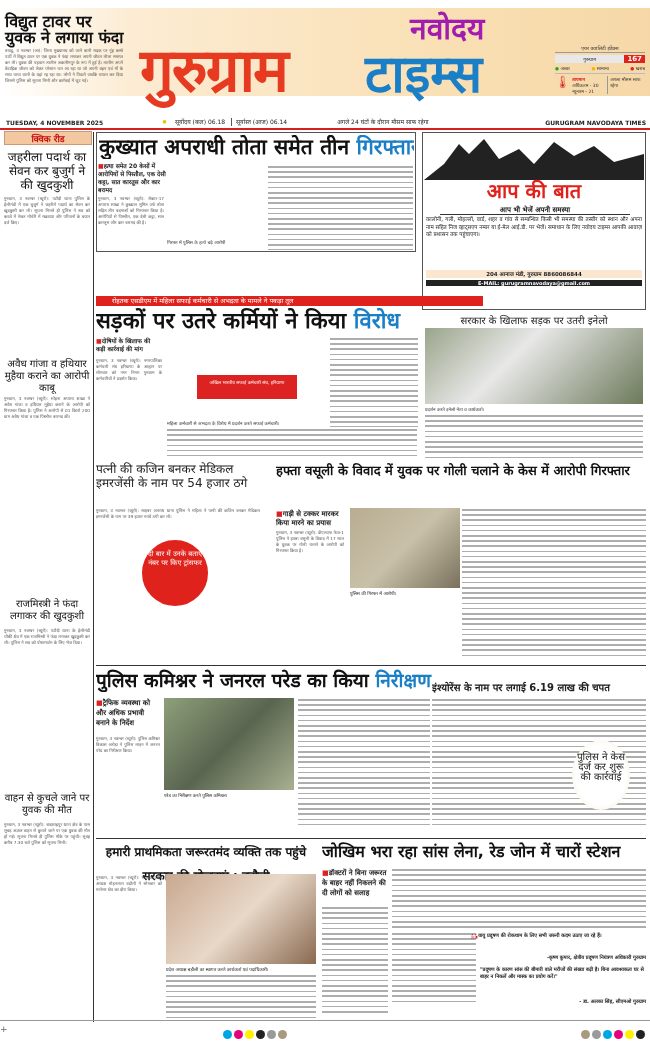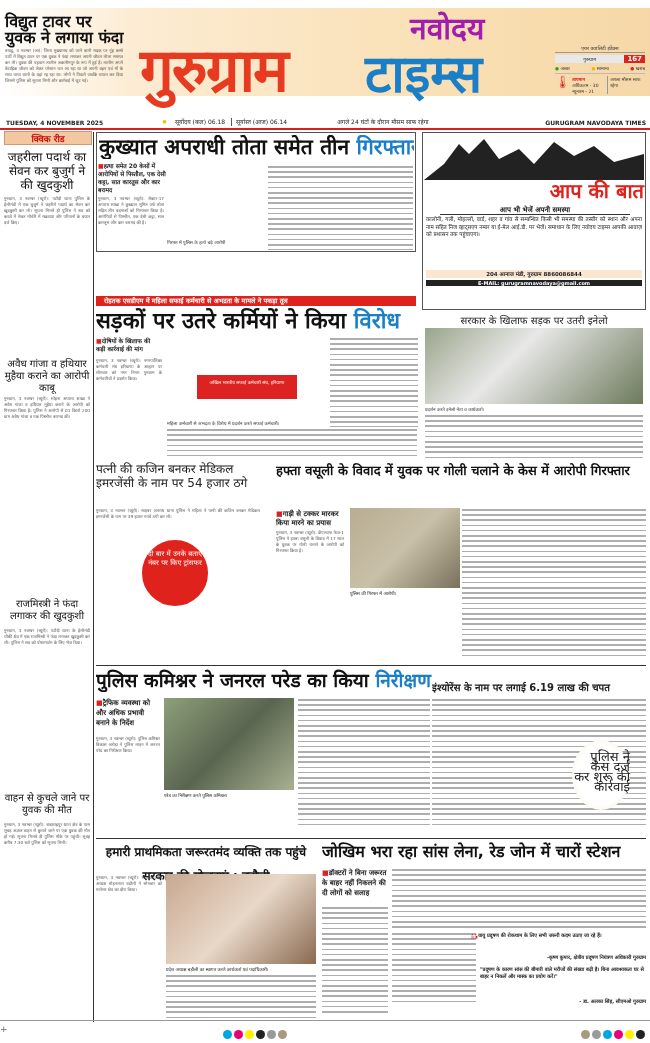--- a/index.html
+++ b/index.html
@@ -93,27 +93,27 @@
 <div class="abs photo" style="left:167px;top:165px;width:97px;height:72px"></div>
 <div class="abs" style="left:167px;top:239px;width:97px;font-size:4.5px;color:#333">गिरफ्त में पुलिस के हत्थे चढ़े आरोपी</div>
 <div class="abs lines" style="left:268px;top:165px;width:145px;height:85px"></div>
 
 <div class="abs sect" style="left:422px;top:132px;width:224px;height:178px"></div>
 <div class="abs" style="left:424px;top:134px;width:220px;height:46px;background:#fff">
   <svg width="220" height="46" viewBox="0 0 220 46">
       <path d="M0 46 L20 30 L35 10 L45 20 L60 5 L75 25 L95 15 L110 30 L130 8 L150 22 L170 12 L190 28 L220 20 L220 46Z" fill="#222"></path>
     </svg>
 </div>
-<div class="abs banner-red" style="left:424px;top:180px;width:220px;height:22px;font-size:20px;font-weight:bold;text-align:right;line-height:22px;background:none;color:#e0221d">आप की बात</div>
+<div class="abs banner-red" style="left:424px;top:180px;width:220px;height:22px;font-size:20px;font-weight:bold;text-align:center;line-height:22px;background:none;color:#e0221d">आप की बात</div>
 <div class="abs" style="left:440px;top:205px;width:190px;font-size:7px;font-weight:bold;text-align:center;border-bottom:1px solid #333">आप भी भेजें अपनी समस्या</div>
 <div class="abs" style="left:426px;top:216px;width:216px;font-size:5.5px;line-height:7.5px;text-align:justify">कालोनी, गली, मोहल्लों, वार्ड, शहर व गांव से सम्बन्धित किसी भी समस्या की तस्वीर को स्थान और अपना नाम सहित निज व्हाट्सएप नम्बर या ई-मेल आई.डी. पर भेजें। समाधान के लिए नवोदय टाइम्स आपकी आवाज़ को प्रशासन तक पहुंचाएगा।</div>
 <div class="abs" style="left:426px;top:270px;width:216px;font-size:5.5px;font-weight:bold;text-align:center;background:#fbe6d0">204 आनाज मंडी, गुरुग्राम 8860086844</div>
 <div class="abs" style="left:426px;top:280px;width:216px;font-size:5px;font-weight:bold;color:#fff;background:#222;text-align:center">E-MAIL: gurugramnavodaya@gmail.com</div>
 
-<div class="abs" style="left:96px;top:296px;width:320px;height:10px;background:#e0221d;color:#fff;font-size:6.5px;font-weight:bold;line-height:10px;padding-left:8px;white-space:nowrap;overflow:hidden">रोहतक एसडीएम में महिला सफाई कर्मचारी से अभद्रता के मामले ने पकड़ा तूल</div>
+<div class="abs" style="left:96px;top:296px;width:387px;height:10px;background:#e0221d;color:#fff;font-size:6.5px;font-weight:normal;line-height:10px;padding-left:16px;white-space:nowrap;overflow:hidden">रोहतक एसडीएम में महिला सफाई कर्मचारी से अभद्रता के मामले ने पकड़ा तूल</div>
 <div class="abs hed-big" style="left:96px;top:308px;width:320px;font-size:22px;line-height:26px">
   <span>सड़कों पर उतरे कर्मियों ने किया</span> <span class="hl-blue">विरोध</span>
 </div>
 <div class="abs" style="left:96px;top:337px;width:65px;font-size:6px;font-weight:bold;line-height:8px"><span style="color:#d22">■</span><span>दोषियों के खिलाफ की कड़ी कार्रवाई की मांग</span></div>
 <div class="abs txt" style="left:96px;top:358px;width:66px;height:100px">गुरुग्राम, 3 नवम्बर (ब्यूरो): नगरपालिका कर्मचारी संघ हरियाणा के आह्वान पर सोमवार को नगर निगम गुरुग्राम के कर्मचारियों ने प्रदर्शन किया।</div>
 <div class="abs photo" style="left:167px;top:337px;width:160px;height:80px">
   <div style="position:absolute;left:30px;top:38px;width:100px;height:24px;background:#d22;color:#fff;font-size:4.5px;text-align:center;padding-top:4px">अखिल भारतीय सफाई कर्मचारी संघ, हरियाणा</div>
 </div>
 <div class="abs" style="left:167px;top:420px;width:160px;font-size:4.5px;color:#333">महिला कर्मचारी से अभद्रता के विरोध में प्रदर्शन करते सफाई कर्मचारी।</div>
 <div class="abs lines" style="left:167px;top:428px;width:250px;height:28px"></div>
@@ -140,21 +140,21 @@
   <span>पुलिस कमिश्नर ने जनरल परेड का किया</span> <span class="hl-blue">निरीक्षण</span>
 </div>
 <div class="abs" style="left:96px;top:698px;width:64px;font-size:7px;line-height:10px;font-weight:bold"><span style="color:#d22">■</span><span>ट्रैफिक व्यवस्था को और अधिक प्रभावी बनाने के निर्देश</span></div>
 <div class="abs txt" style="left:96px;top:736px;width:64px;height:100px">गुरुग्राम, 3 नवम्बर (ब्यूरो): पुलिस कमिश्नर विकास अरोड़ा ने पुलिस लाइन में जनरल परेड का निरीक्षण किया।</div>
 <div class="abs photo" style="left:164px;top:698px;width:130px;height:92px;background:linear-gradient(135deg,#8ea07a,#5a6550 50%,#a8b090)"></div>
 <div class="abs" style="left:164px;top:792px;width:130px;font-size:4.5px">परेड का निरीक्षण करते पुलिस कमिश्नर।</div>
 <div class="abs lines" style="left:298px;top:698px;width:132px;height:130px"></div>
 
 <div class="abs" style="left:432px;top:680px;width:214px;font-size:10px;font-weight:bold;white-space:nowrap;overflow:hidden">इंश्योरेंस के नाम पर लगाई 6.19 लाख की चपत</div>
 <div class="abs lines" style="left:432px;top:698px;width:214px;height:130px"></div>
-<div class="abs" style="left:572px;top:740px;width:58px;height:70px;border-radius:50%;background:radial-gradient(#fff 60%,#f6e6c8);font-size:13px;line-height:10px;text-align:right;padding-top:12px">पुलिस ने केस दर्ज कर शुरू की कार्रवाई</div>
+<div class="abs" style="left:572px;top:740px;width:58px;height:70px;border-radius:50%;background:radial-gradient(#fff 60%,#f6e6c8);font-size:10px;line-height:10px;text-align:center;padding-top:12px">पुलिस ने केस दर्ज कर शुरू की कार्रवाई</div>
 
 <div class="abs" style="left:96px;top:838px;width:550px;height:1px;background:#333"></div>
 <div class="abs lh" style="left:96px;top:840px;width:220px;font-size:12px;line-height:24px">हमारी प्राथमिकता जरूरतमंद व्यक्ति तक पहुंचे सरकार की योजनाएं : बड़ौली</div>
 <div class="abs txt" style="left:96px;top:875px;width:66px;height:140px">गुरुग्राम, 3 नवम्बर (ब्यूरो): भाजपा प्रदेश अध्यक्ष मोहनलाल बड़ौली ने सोमवार को मानेसर क्षेत्र का दौरा किया।</div>
 <div class="abs photo" style="left:166px;top:874px;width:150px;height:90px;background:linear-gradient(135deg,#c9a890,#e8d8c8 50%,#8a6a50)"></div>
 <div class="abs" style="left:166px;top:966px;width:150px;font-size:4.5px">प्रदेश अध्यक्ष बड़ौली का स्वागत करते कार्यकर्ता एवं पदाधिकारी।</div>
 <div class="abs lines" style="left:166px;top:974px;width:150px;height:45px"></div>
 
 <div class="abs hed-big" style="left:322px;top:842px;width:324px;font-size:16px;line-height:20px;font-weight:bold">जोखिम भरा रहा सांस लेना, रेड जोन में चारों स्टेशन</div>
 <div class="abs" style="left:322px;top:868px;width:66px;font-size:7px;line-height:10px;font-weight:bold"><span style="color:#d22">■</span><span>डॉक्टरों ने बिना जरूरत के बाहर नहीं निकलने की दी लोगों को सलाह</span></div>

